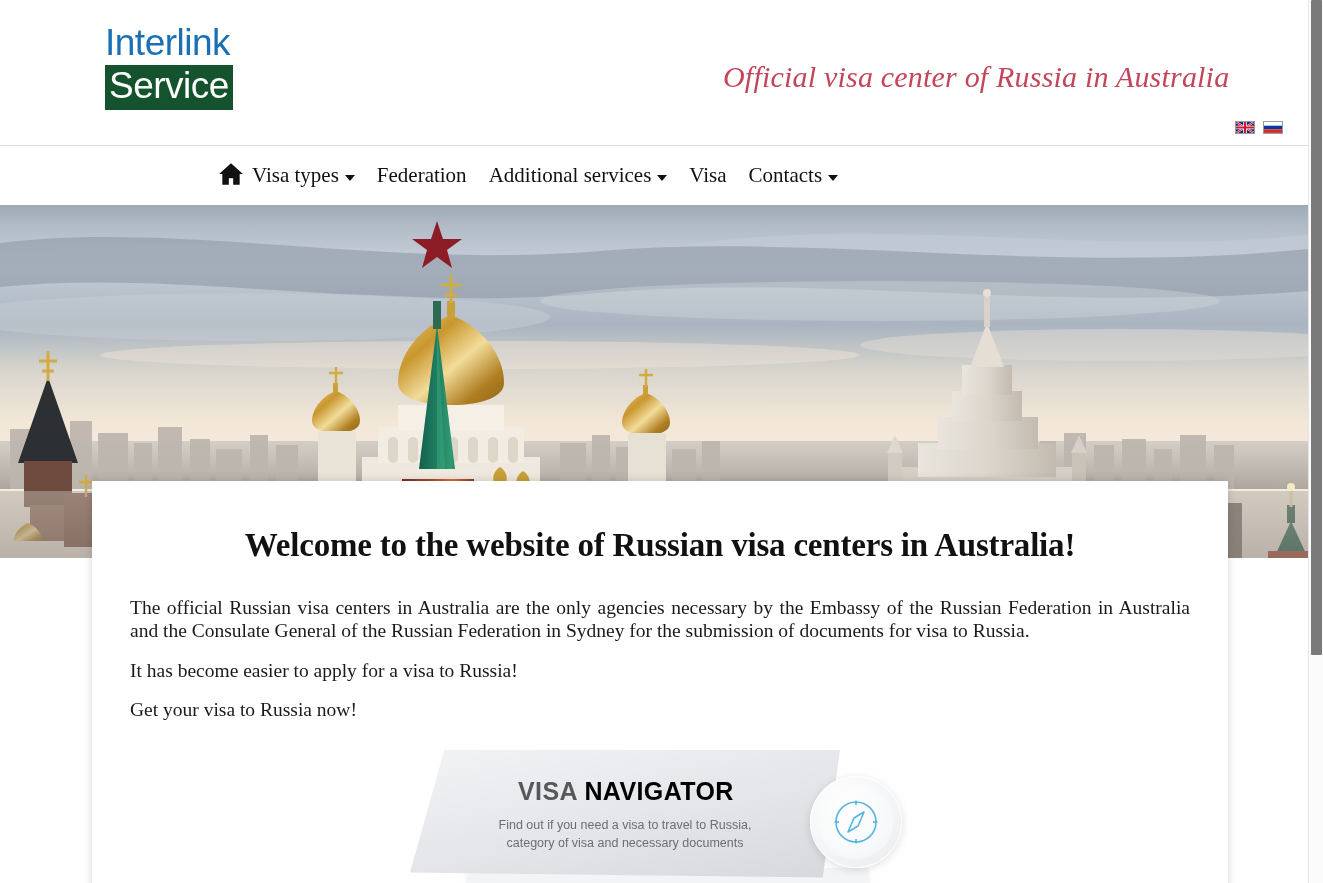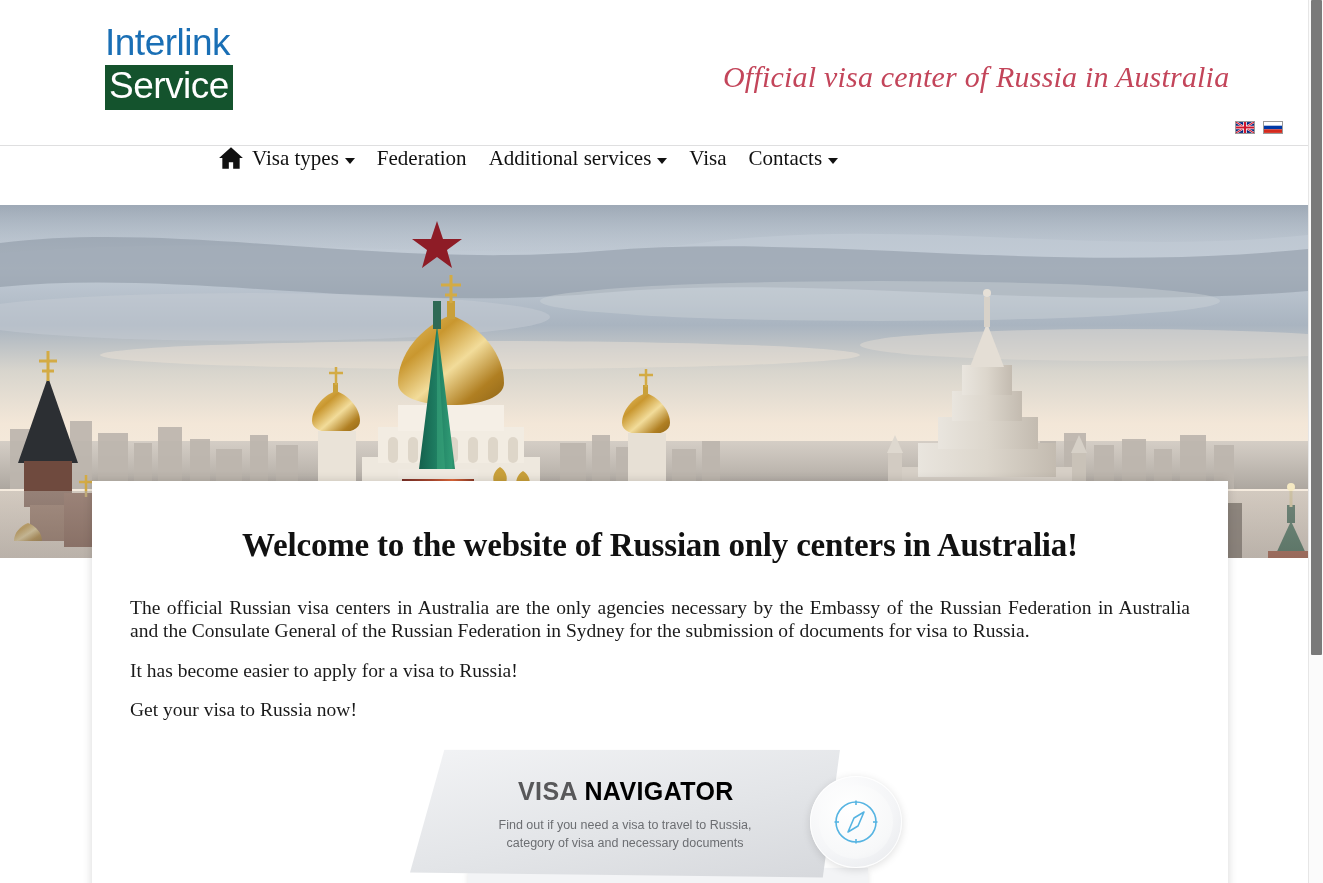--- a/index.html
+++ b/index.html
@@ -86,21 +86,21 @@
   }
   .flag svg { display: block; }
 
   
   .nav {
     position: relative;
     width: 1308px;
     height: 59px;
     background: #ffffff;
     display: flex;
-    align-items: flex-start;
+    align-items: center;
     justify-content: flex-start;
     padding-left: 218px;
   }
   .nav-item {
     font-family: "Liberation Serif", serif;
     font-size: 21px;
     color: #111;
     margin-right: 22px;
     cursor: pointer;
     white-space: nowrap;
@@ -543,21 +543,21 @@
       <g fill="#a8a098" opacity="0.6">
         <rect x="596" y="318" width="110" height="10"></rect>
         <rect x="920" y="322" width="90" height="9"></rect>
         <rect x="300" y="326" width="80" height="9"></rect>
       </g>
     </svg>
   </div>
 
   <div class="card">
 
-    <h1 class="page-title">Welcome to the website of Russian only centers in Australia!</h1>
+    <h1 class="page-title">Welcome to the website of Russian visa centers in Australia!</h1>
 
     <p class="body-text">The official Russian visa centers in Australia are the only agencies necessary by the Embassy of the Russian Federation in Australia and the Consulate General of the Russian Federation in Sydney for the submission of documents for visa to Russia.</p>
     <p class="body-text short">It has become easier to apply for a visa to Russia!</p>
     <p class="body-text short">Get your visa to Russia now!</p>
 
     <div class="navigator-wrap">
       <div class="navigator">
         <div class="nav-shadow-plate"></div>
         <div class="nav-plate"></div>
 

